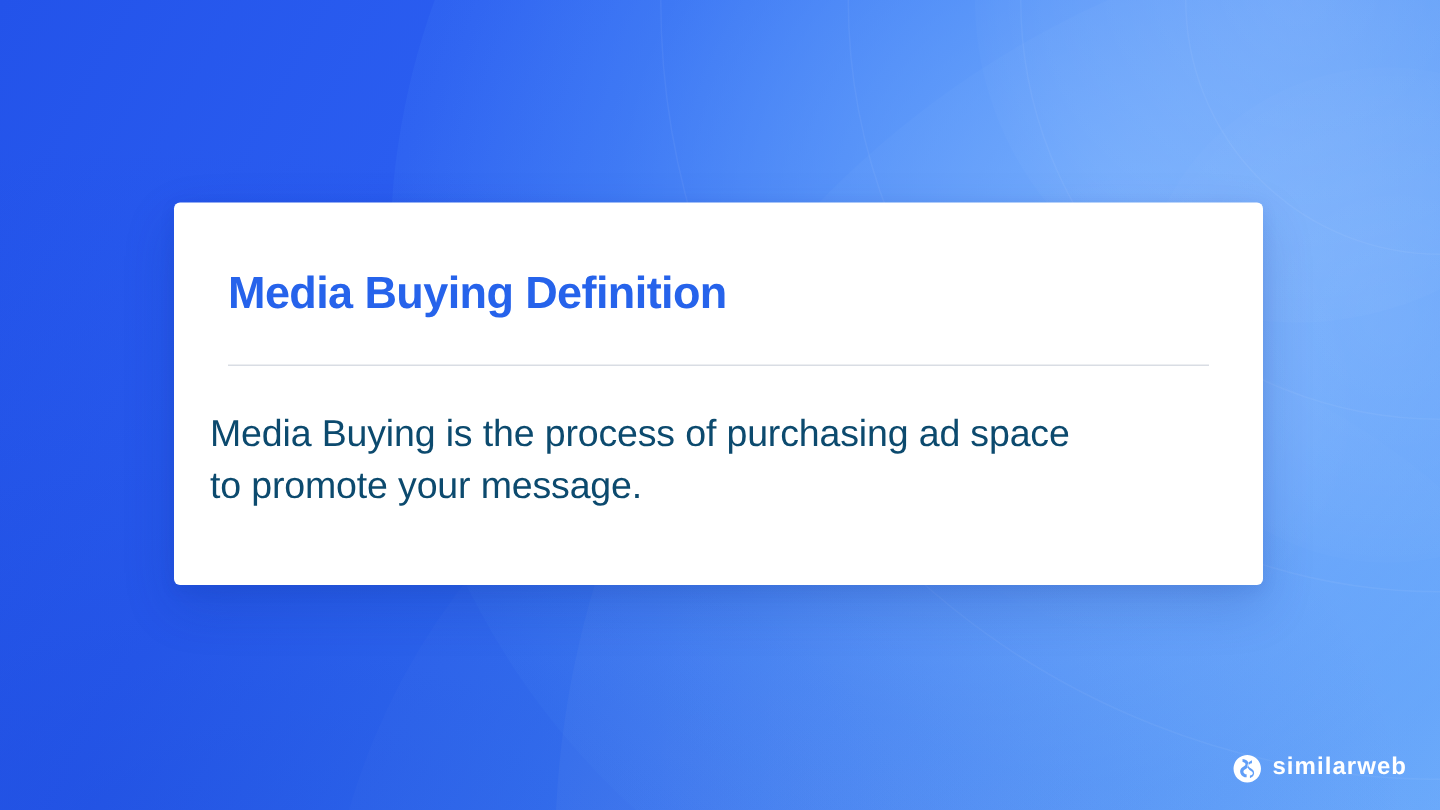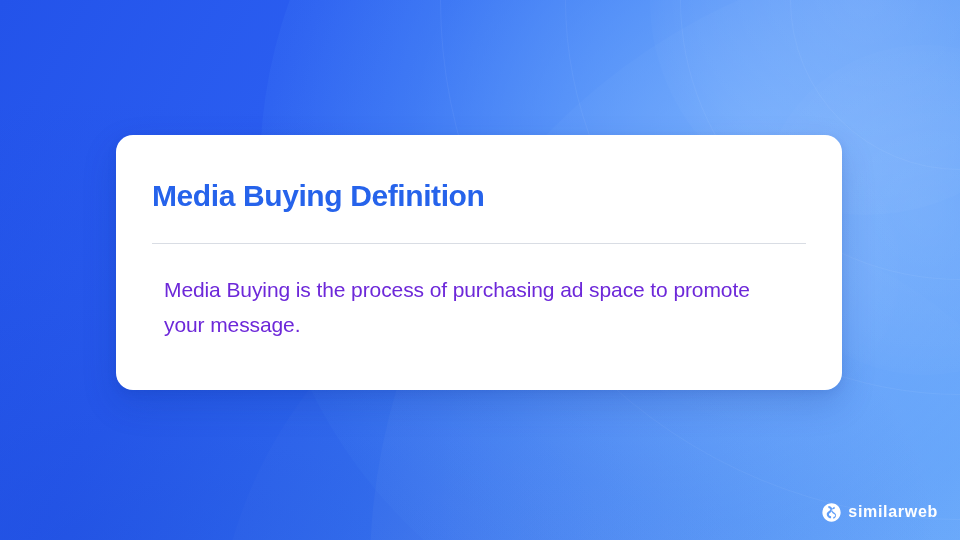--- a/index.html
+++ b/index.html
@@ -144,21 +144,21 @@
   }
 
   
   #card {
     position:absolute;
     left:116px;
     top:135px;
     width:726px;
     height:255px;
     background:#ffffff;
-    border-radius:17px;
+    border-radius:4px;
     box-shadow:0 14px 34px rgba(13,48,150,0.20),
                0 3px 10px rgba(13,48,150,0.10);
     padding:0 36px;
   }
 
   .card-title {
     position:absolute;
     left:36px;
     top:44px;
     font-size:30px;
@@ -172,26 +172,26 @@
     position:absolute;
     left:36px;
     top:108px;
     width:654px;
     height:1px;
     background:#d9dde4;
   }
 
   .card-body {
     position:absolute;
-    left:48px;
+    left:24px;
     top:137px;
     width:600px;
-    font-size:21px;
+    font-size:25px;
     line-height:35px;
-    color:#6d28d9;
+    color:#0c4a6e;
     letter-spacing:-0.1px;
   }
 
   
   #logo {
     position:absolute;
     right:22px;
     bottom:18px;
     display:flex;
     gap:7px;

